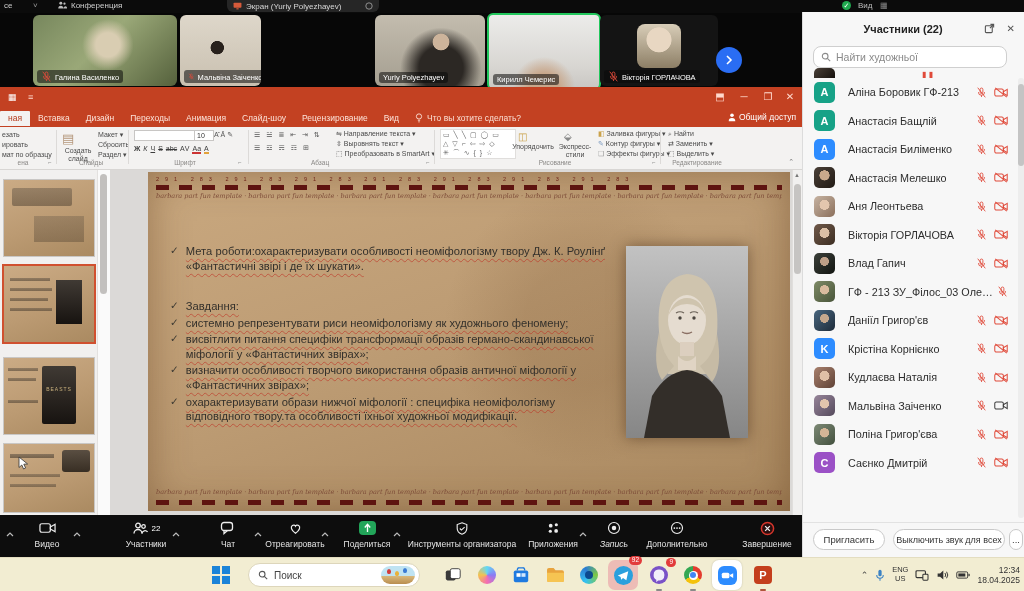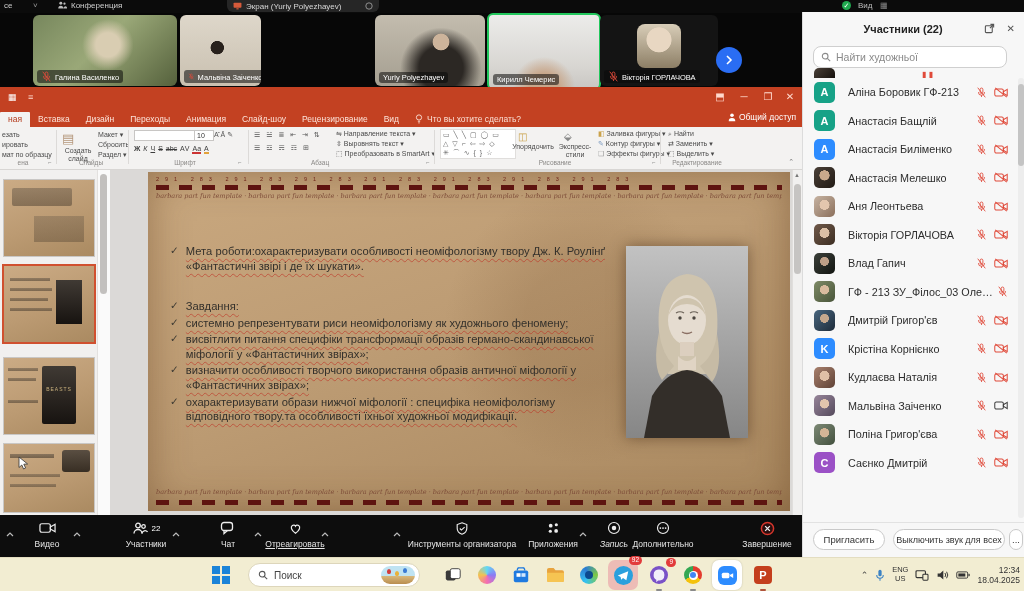--- a/index.html
+++ b/index.html
@@ -31,21 +31,21 @@
   .v6 .face-circle{position:absolute;left:50%;top:44%;transform:translate(-50%,-50%);width:44px;height:44px;border-radius:8px;
     background:radial-gradient(circle at 50% 36%,#e8d7c2 0 34%,rgba(0,0,0,0) 36%),linear-gradient(180deg,#d8cdb8,#8d7f66);}
   #next-videos{left:716px;top:47px;width:26px;height:26px;border-radius:50%;background:#2a6df4;color:#fff;
     display:flex;align-items:center;justify-content:center;font-size:13px;}
 
   
   #ppt{left:0;top:87px;width:802px;height:428px;background:#f3f2f1;overflow:hidden;}
   #ppt-titlebar{position:absolute;left:0;top:0;width:802px;height:24px;background:#c34122;color:#fff;}
   #ppt-title{position:absolute;left:0;top:22px;width:740px;font-size:9.5px;font-style:italic;}
   .winctl{position:absolute;top:4px;color:#ffd9cd;font-size:10px;width:20px;text-align:center;}
-  #ppt-tabrow{position:absolute;left:0;top:24px;width:802px;height:16px;background:#c34122;display:flex;align-items:center;}
+  #ppt-tabrow{position:absolute;left:0;top:24px;width:802px;height:16px;background:#c34122;display:flex;align-items:flex-start;}
   .ptab{color:#fde4da;font-size:8.5px;padding:2px 8px 3px;white-space:nowrap;}
   .ptab.active{background:#f3f2f1;color:#b43a1b;border-radius:1px 1px 0 0;}
   #tellme{display:flex;align-items:center;gap:4px;color:#fbe0d5;font-size:8.5px;padding:2px 8px 3px;}
   #share-btn{position:absolute;right:6px;top:25px;color:#fff;font-size:8.5px;display:flex;gap:3px;align-items:center;}
   #ppt-ribbon{position:absolute;left:0;top:40px;width:802px;height:42px;background:#f3f2f1;border-bottom:1px solid #d8d6d4;font-size:7px;color:#4a4a4a;}
   .rsep{position:absolute;top:3px;height:34px;width:1px;background:#dcdad8;}
   .glabel{position:absolute;top:32px;font-size:6.5px;color:#8a8886;text-align:center;}
   .rline{position:absolute;white-space:nowrap;}
   .rbtn{color:#4a4a4a;}
   .launcher{position:absolute;top:32px;font-size:6px;color:#999;}
@@ -464,31 +464,41 @@
               <rect x="1.5" y="1.5" width="11" height="8" rx="2.5"></rect>
               <path d="M4 9.5 L4 12.5 L7.5 9.5"></path>
             </g>
           </svg>
         </span>
         <span class="zlabel">Чат</span>
       </div>
       <span class="zcaret" style="left: 254px;"><svg width="8" height="5" viewBox="0 0 8 5">
           <polyline points="1,4 4,1 7,4" fill="none" stroke="#bbb" stroke-width="1.2"></polyline>
         </svg></span>
-      <div class="zitem" style="left: 240px; width: 110px; text-decoration: underline;">
+      <div class="zitem" style="left: 240px; width: 110px;">
         <span class="zicon">
           <svg width="15" height="14" viewBox="0 0 16 15">
             <path d="M8 13.2 C3.2 9.8 2.6 6.3 4.6 4.9 C6.1 3.9 7.4 4.6 8 5.6 C8.6 4.6 9.9 3.9 11.4 4.9 C13.4 6.3 12.8 9.8 8 13.2Z" fill="none" stroke="#ededed" stroke-width="1.3"></path>
           </svg>
         </span>
         <span class="zlabel">Отреагировать</span>
       </div>
       <span class="zcaret" style="left: 321px;"><svg width="8" height="5" viewBox="0 0 8 5">
           <polyline points="1,4 4,1 7,4" fill="none" stroke="#bbb" stroke-width="1.2"></polyline>
         </svg></span>
+      <div class="zitem" style="left: 312px; width: 110px;">
+        <span class="zicon">
+          <span style="display:inline-flex;width:17px;height:14px;background:#22a559;border-radius:4px;align-items:center;justify-content:center;">
+            <svg width="9" height="10" viewBox="0 0 10 11">
+              <path d="M5 10V2M2 5l3-3.5L8 5" fill="none" stroke="#fff" stroke-width="1.5"></path>
+            </svg>
+          </span>
+        </span>
+        <span class="zlabel">Поделиться</span>
+      </div>
       <span class="zcaret" style="left: 393px;"><svg width="8" height="5" viewBox="0 0 8 5">
           <polyline points="1,4 4,1 7,4" fill="none" stroke="#bbb" stroke-width="1.2"></polyline>
         </svg></span>
       <div class="zitem" style="left: 498px; width: 110px;">
         <span class="zicon">
           <svg width="15" height="14" viewBox="0 0 16 15">
             <g fill="#ededed">
               <circle cx="5" cy="5" r="2"></circle>
               <circle cx="11" cy="4" r="1.7"></circle>
               <circle cx="4.6" cy="11" r="1.7"></circle>
@@ -512,21 +522,21 @@
         </svg></span>
       <div class="zitem" style="left: 559px; width: 110px; font-style: italic;">
         <span class="zicon">
           <svg width="14" height="14" viewBox="0 0 16 16">
             <circle cx="8" cy="8" r="6.3" fill="none" stroke="#ededed" stroke-width="1.3"></circle>
             <circle cx="8" cy="8" r="2.6" fill="#ededed"></circle>
           </svg>
         </span>
         <span class="zlabel">Запись</span>
       </div>
-      <div class="zitem" style="left: 608px; width: 110px;">
+      <div class="zitem" style="left: 622px; width: 110px;">
         <span class="zicon">
           <svg width="14" height="14" viewBox="0 0 16 16">
             <circle cx="8" cy="8" r="6.3" fill="none" stroke="#ededed" stroke-width="1.3"></circle>
             <g fill="#ededed">
               <circle cx="5" cy="8" r="1"></circle>
               <circle cx="8" cy="8" r="1"></circle>
               <circle cx="11" cy="8" r="1"></circle>
             </g>
           </svg>
         </span>
@@ -714,21 +724,21 @@
               <g fill="none" stroke="#e04a3a" stroke-width="1.3">
                 <rect x="6" y="1.5" width="4" height="8" rx="2"></rect>
                 <path d="M3.5 7.5a4.5 4.5 0 0 0 9 0M8 12v2.5"></path>
                 <line x1="2.5" y1="1" x2="13.5" y2="15"></line>
               </g>
             </svg>
           </span>
         </div>
         <div class="prow">
           <div class="pavatar ph6"></div>
-          <span class="pname">Дмитрій Григор'єв</span>
+          <span class="pname">Даніїл Григор'єв</span>
           <span class="picons">
             <svg width="11" height="11" viewBox="0 0 16 16">
               <g fill="none" stroke="#e04a3a" stroke-width="1.3">
                 <rect x="6" y="1.5" width="4" height="8" rx="2"></rect>
                 <path d="M3.5 7.5a4.5 4.5 0 0 0 9 0M8 12v2.5"></path>
                 <line x1="2.5" y1="1" x2="13.5" y2="15"></line>
               </g>
             </svg>
             <svg width="14" height="11" viewBox="0 0 18 14">
               <g fill="none" stroke="#e04a3a" stroke-width="1.3">

